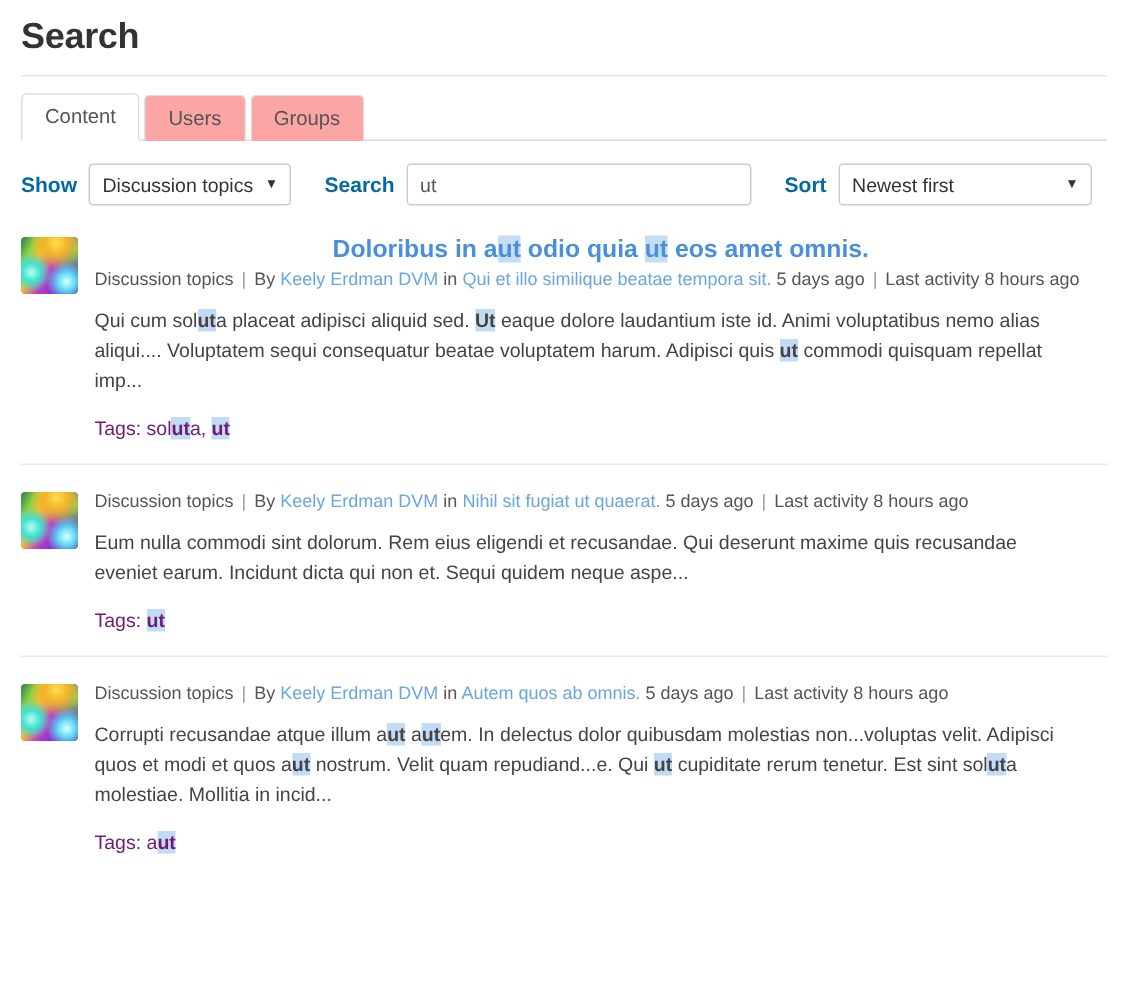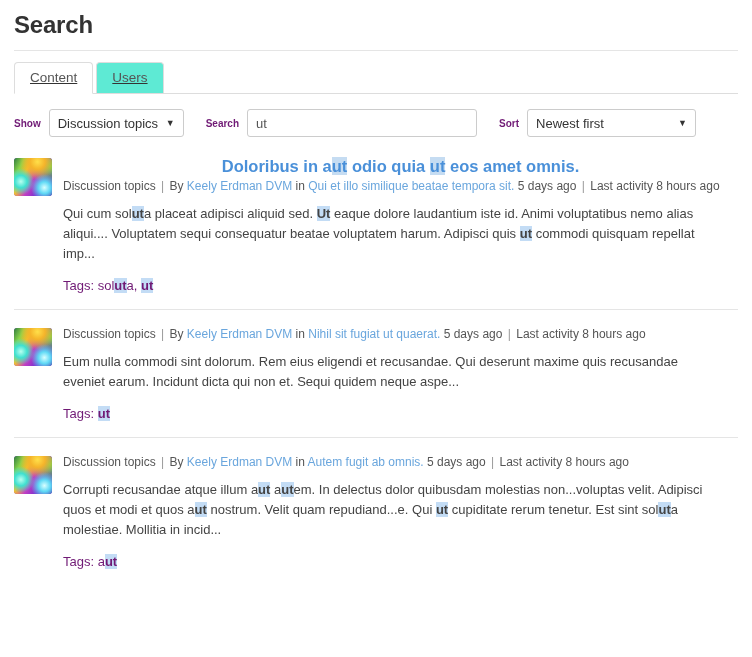--- a/index.html
+++ b/index.html
@@ -40,31 +40,30 @@
   }
 
   
   .tabs {
     position: relative;
     height: 32px;
     margin-top: 10px;
     border-bottom: 1px solid #dddddd;
     padding-left: 0;
     display: flex;
-    align-items: flex-start;
-    text-decoration: underline;
+    align-items: flex-end;
   }
   .tab {
     font-size: 13.5px;
     color: #555555;
     padding: 7px 15px 7px 15px;
     border: 1px solid #dddddd;
     border-bottom: none;
     border-radius: 4px 4px 0 0;
-    background: #5eead4;
+    background: #fca5a5;
     margin-right: 3px;
     line-height: 16px;
     position: relative;
     bottom: -1px;
     cursor: pointer;
     white-space: nowrap;
   }
   .tab.active {
     background: #ffffff;
     border-bottom: 1px solid #ffffff;
@@ -73,22 +72,22 @@
 
   
   .filterbar {
     display: flex;
     align-items: center;
     margin-top: 14px;
     height: 30px;
   }
   .filter-label {
     font-weight: bold;
-    font-size: 10px;
-    color: #701a75;
+    font-size: 14px;
+    color: #0369a1;
     margin-right: 8px;
     white-space: nowrap;
   }
   .select-box {
     position: relative;
     border: 1px solid #cccccc;
     border-radius: 3px;
     background: #ffffff;
     height: 28px;
     box-sizing: border-box;
@@ -213,20 +212,21 @@
 <body>
 
 <div class="page">
 
   <h1 class="page-title">Search</h1>
   <div class="title-rule"></div>
 
   <div class="tabs" id="tab-bar">
       <div class="tab active">Content</div>
       <div class="tab">Users</div>
+      <div class="tab">Groups</div>
     </div>
 
   <div class="filterbar">
     <span class="filter-label">Show</span>
     <div class="select-box" id="show-select">
       <span>Discussion topics</span>
       <span class="caret">▼</span>
     </div>
 
     <span class="filter-label spacer-search">Search</span>
@@ -261,20 +261,20 @@
           <div class="result-snippet"><span>Eum nulla commodi sint dolorum. Rem eius eligendi et recusandae. Qui deserunt maxime quis recusandae eveniet earum. Incidunt dicta qui non et. Sequi quidem neque aspe...</span></div>
           <div class="result-tags"><span>Tags:</span><span> </span><mark class="hl">ut</mark></div>
         </div>
       </div>
       <div class="result-sep"></div>
       <div class="result">
         <div class="avatar">
           <div class="g1"></div>
         </div>
         <div class="result-body">
-          <div class="result-meta"><span>Discussion topics</span><span class="sep"> | </span><span>By</span> <a>Keely Erdman DVM</a> <span>in</span> <a>Autem fugit ab omnis.</a> <span>5 days ago</span><span class="sep"> | </span><span>Last activity 8 hours ago</span></div>
+          <div class="result-meta"><span>Discussion topics</span><span class="sep"> | </span><span>By</span> <a>Keely Erdman DVM</a> <span>in</span> <a>Autem quos ab omnis.</a> <span>5 days ago</span><span class="sep"> | </span><span>Last activity 8 hours ago</span></div>
           <div class="result-snippet"><span>Corrupti recusandae atque illum a</span><mark class="hl">ut</mark><span> a</span><mark class="hl">ut</mark><span>em. In delectus dolor quibusdam molestias non...voluptas velit. Adipisci quos et modi et quos a</span><mark class="hl">ut</mark><span> nostrum. Velit quam repudiand...e. Qui </span><mark class="hl">ut</mark><span> cupiditate rerum tenetur. Est sint sol</span><mark class="hl">ut</mark><span>a molestiae. Mollitia in incid...</span></div>
           <div class="result-tags"><span>Tags:</span><span> a</span><mark class="hl">ut</mark></div>
         </div>
       </div>
     </div>
 
 </div>
 
 </body></html>

